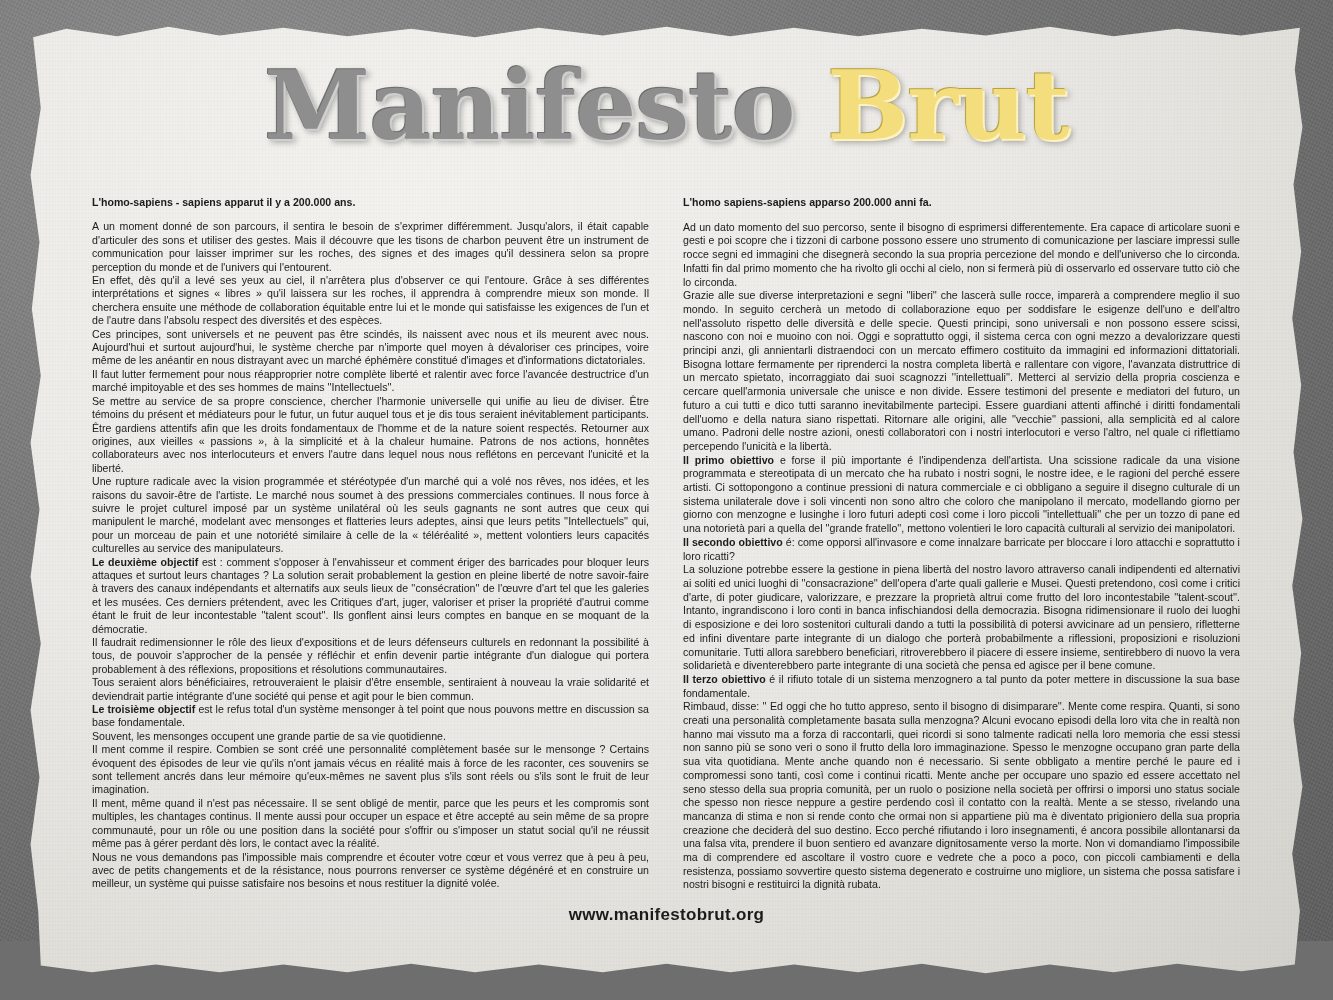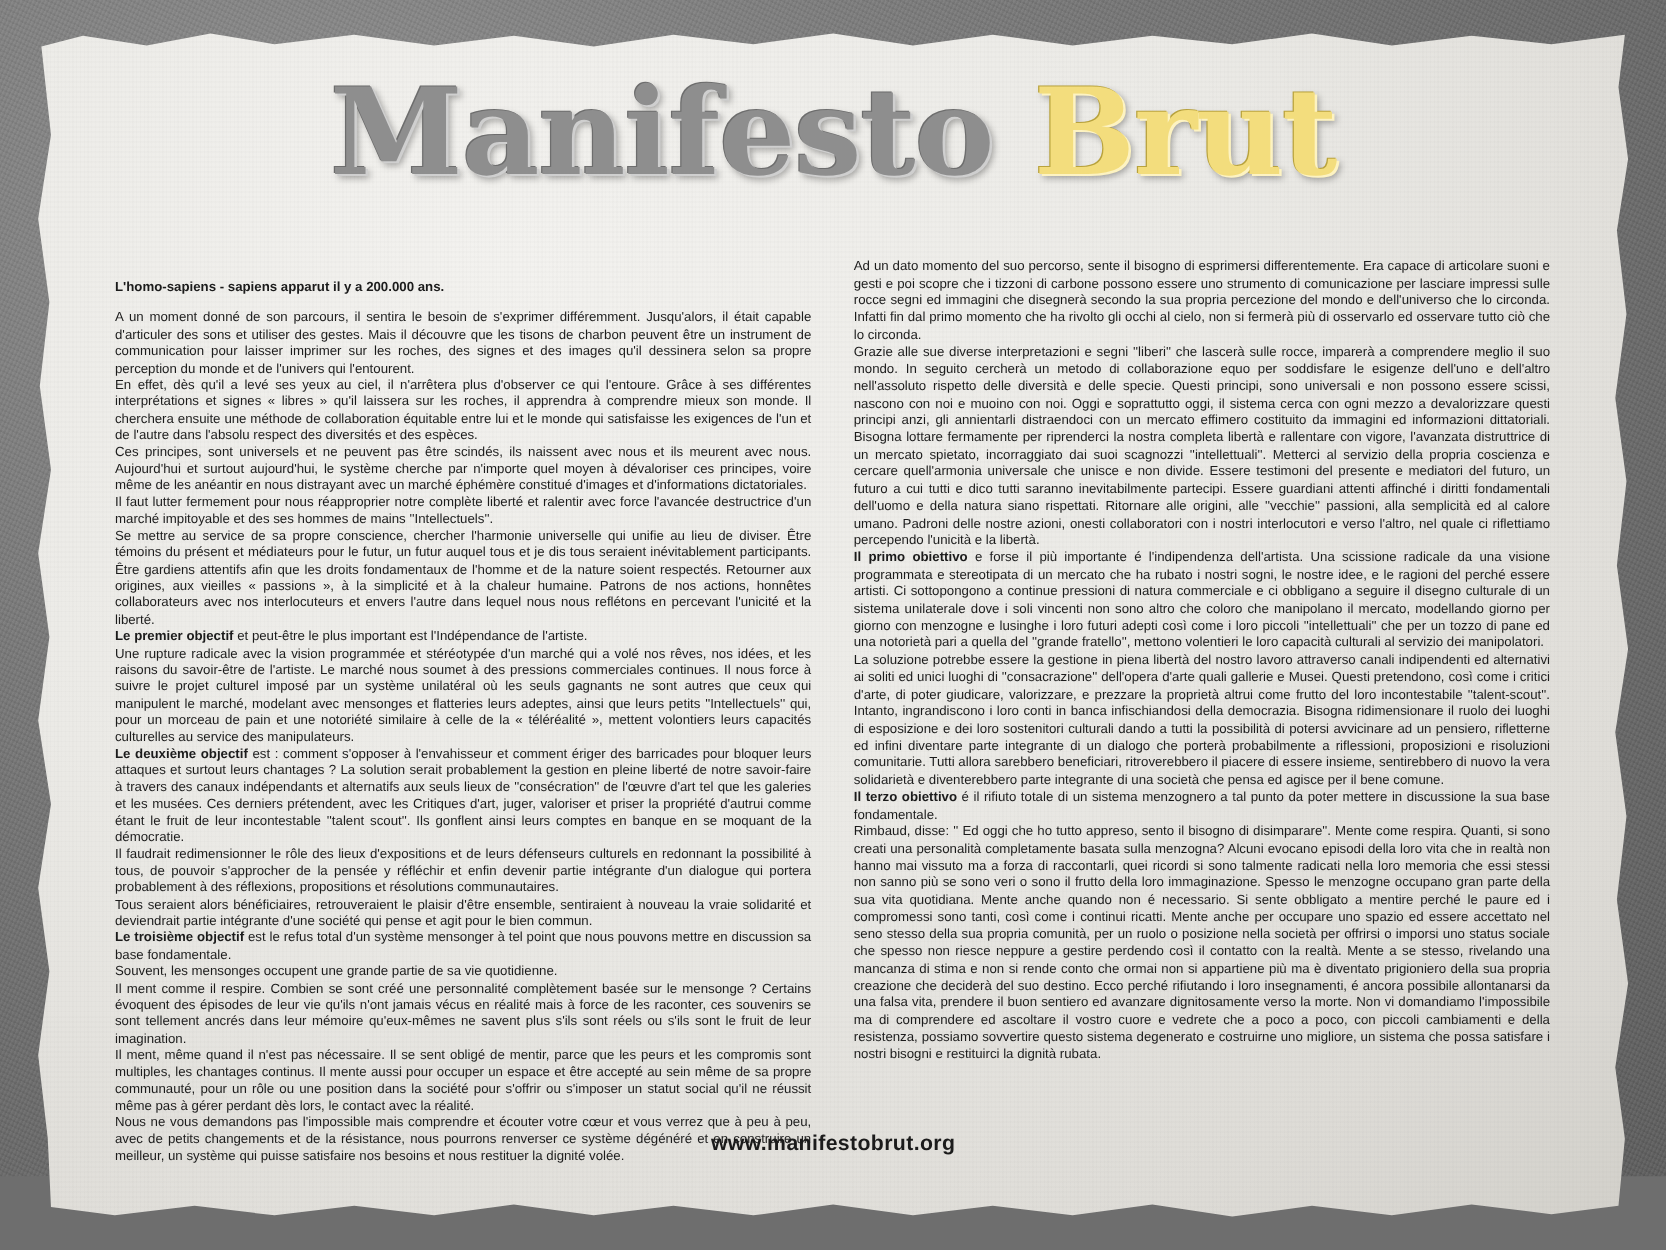--- a/index.html
+++ b/index.html
@@ -109,21 +109,20 @@
     margin: 0;
     color: #1b1b1b;
     font-size: 10.6px;
     line-height: 13.4px;
     text-align: justify;
     font-family: "Liberation Sans", sans-serif;
   }
   .col p.lead {
     font-weight: bold;
     margin-bottom: 11px;
-    margin-top: 28px;
   }
   .col p.head {
     font-weight: bold;
     margin-top: 13px;
     margin-bottom: 13px;
   }
   .col p.body {
     margin-bottom: 0;
   }
   .col p.spaced {
@@ -169,41 +168,42 @@
 
       <div class="col fr">
         <p class="lead">L'homo-sapiens - sapiens apparut il y a 200.000 ans.</p>
         <p class="body spaced">A un moment donné de son parcours, il sentira le besoin de s'exprimer différemment. Jusqu'alors, il était capable d'articuler des sons et utiliser des gestes. Mais il découvre que les tisons de charbon peuvent être un instrument de communication pour laisser imprimer sur les roches, des signes et des images qu'il dessinera selon sa propre perception du monde et de l'univers qui l'entourent.</p>
         <p class="body">En effet, dès qu'il a levé ses yeux au ciel, il n'arrêtera plus d'observer ce qui l'entoure. Grâce à ses différentes interprétations et signes « libres » qu'il laissera sur les roches, il apprendra à comprendre mieux son monde. Il cherchera ensuite une méthode de collaboration équitable entre lui et le monde qui satisfaisse les exigences de l'un et de l'autre dans l'absolu respect des diversités et des espèces.</p>
         <p class="body">Ces principes, sont universels et ne peuvent pas être scindés, ils naissent avec nous et ils meurent avec nous. Aujourd'hui et surtout aujourd'hui, le système cherche par n'importe quel moyen à dévaloriser ces principes, voire même de les anéantir en nous distrayant avec un marché éphémère constitué d'images et d'informations dictatoriales.</p>
         <p class="body">Il faut lutter fermement pour nous réapproprier notre complète liberté et ralentir avec force l'avancée destructrice d'un marché impitoyable et des ses hommes de mains ''Intellectuels''.</p>
         <p class="body">Se mettre au service de sa propre conscience, chercher l'harmonie universelle qui unifie au lieu de diviser. Être témoins du présent et médiateurs pour le futur, un futur auquel tous et je dis tous seraient inévitablement participants. Être gardiens attentifs afin que les droits fondamentaux de l'homme et de la nature soient respectés. Retourner aux origines, aux vieilles « passions », à la simplicité et à la chaleur humaine. Patrons de nos actions, honnêtes collaborateurs avec nos interlocuteurs et envers l'autre dans lequel nous nous reflétons en percevant l'unicité et la liberté.</p>
 
 
-        <p class="body"><span class="bold">Le premier objectif</span><span> et peut-être le plus important est l'Indépendance de l'artiste.</span></p>
         <p class="body">Une rupture radicale avec la vision programmée et stéréotypée d'un marché qui a volé nos rêves, nos idées, et les raisons du savoir-être de l'artiste. Le marché nous soumet à des pressions commerciales continues. Il nous force à suivre le projet culturel imposé par un système unilatéral où les seuls gagnants ne sont autres que ceux qui  manipulent le marché, modelant avec mensonges et flatteries leurs adeptes, ainsi que leurs petits ''Intellectuels'' qui, pour un morceau de pain et une notoriété similaire à celle de la « téléréalité », mettent volontiers  leurs capacités culturelles au service des manipulateurs.</p>
 
         <p class="body"><span class="bold">Le deuxième objectif</span><span> est : comment s'opposer à l'envahisseur et comment ériger des barricades pour bloquer leurs attaques et surtout leurs chantages ? La solution serait probablement la gestion en pleine liberté de notre savoir-faire à travers des canaux indépendants et alternatifs aux seuls lieux de ''consécration'' de l'œuvre d'art tel que les galeries et les musées. Ces derniers prétendent, avec les Critiques d'art, juger, valoriser et priser la propriété d'autrui comme étant le fruit de leur incontestable ''talent scout''. Ils gonflent ainsi leurs comptes en banque en se moquant de la démocratie.</span></p>
         <p class="body">Il faudrait redimensionner le rôle des lieux d'expositions et de leurs défenseurs culturels en redonnant la possibilité à tous, de pouvoir s'approcher de la pensée y réfléchir et enfin devenir partie intégrante d'un dialogue qui portera probablement à des réflexions, propositions et résolutions communautaires.</p>
         <p class="body">Tous seraient alors bénéficiaires, retrouveraient le plaisir d'être ensemble, sentiraient  à nouveau la vraie solidarité et deviendrait partie intégrante d'une société qui pense et agit pour le bien commun.</p>
 
         <p class="body"><span class="bold">Le troisième objectif</span><span> est le refus total d'un système mensonger à tel point que nous pouvons mettre en discussion sa base fondamentale.</span></p>
         <p class="body">Souvent, les mensonges occupent une grande partie de  sa vie quotidienne.</p>
         <p class="body">Il ment comme il respire. Combien se sont créé une personnalité complètement basée sur le mensonge ? Certains évoquent des épisodes de leur vie qu'ils n'ont jamais vécus en réalité mais à force de les raconter, ces souvenirs se sont tellement ancrés dans leur mémoire qu'eux-mêmes ne savent plus s'ils sont réels ou s'ils sont le fruit de leur imagination.</p>
         <p class="body">Il ment, même quand il n'est pas nécessaire.  Il se sent obligé de mentir, parce que les peurs et les compromis sont multiples, les chantages continus. Il mente aussi pour occuper un espace et  être accepté au sein même de sa propre communauté, pour un rôle ou une position dans la société pour s'offrir ou s'imposer un statut social qu'il ne réussit même pas à gérer perdant dès lors, le contact avec la réalité.</p>
         <p class="body">Nous  ne vous demandons pas l'impossible mais comprendre et écouter votre cœur et vous verrez que à peu à peu, avec de petits changements et de la résistance, nous pourrons  renverser  ce système dégénéré et en construire un meilleur, un système qui puisse satisfaire nos besoins et nous restituer la dignité volée.</p>
       </div>
 
       <div class="col it">
+        <p class="lead">L'homo sapiens-sapiens apparso 200.000 anni fa.</p>
         <p class="body spaced">Ad un dato momento del suo percorso, sente il bisogno di esprimersi differentemente. Era capace di articolare suoni e gesti e poi  scopre che i tizzoni di carbone possono essere uno strumento di comunicazione per lasciare impressi sulle rocce segni ed immagini che disegnerà secondo la sua propria percezione del mondo e dell'universo che lo circonda. Infatti fin dal primo momento che ha rivolto gli occhi al cielo, non si fermerà più di osservarlo ed osservare tutto ciò che lo circonda.</p>
         <p class="body">Grazie alle sue diverse interpretazioni e segni ''liberi'' che lascerà  sulle rocce, imparerà a comprendere meglio il suo mondo. In seguito cercherà un metodo di collaborazione equo per soddisfare le esigenze dell'uno e dell'altro nell'assoluto rispetto delle diversità e delle specie. Questi principi, sono universali e non possono essere scissi, nascono con noi e muoino con noi. Oggi e soprattutto oggi, il sistema cerca con ogni mezzo a devalorizzare questi principi anzi, gli annientarli distraendoci con un mercato effimero costituito da immagini ed informazioni dittatoriali. Bisogna lottare fermamente per riprenderci la nostra completa libertà e rallentare con vigore, l'avanzata distruttrice di un mercato spietato, incorraggiato dai suoi scagnozzi ''intellettuali''. Metterci al servizio della propria coscienza e cercare quell'armonia universale che unisce e non divide. Essere testimoni del presente e mediatori del futuro, un futuro a cui tutti e dico tutti saranno inevitabilmente partecipi. Essere guardiani attenti affinché i diritti fondamentali dell'uomo e della natura siano rispettati. Ritornare alle origini, alle ''vecchie'' passioni, alla semplicità ed al calore umano. Padroni delle nostre azioni, onesti collaboratori con i nostri interlocutori e verso l'altro, nel quale ci riflettiamo percependo l'unicità e la libertà.</p>
 
 
         <p class="body"><span class="bold">Il primo obiettivo</span><span> e forse il più importante é l'indipendenza dell'artista. Una scissione radicale da una visione programmata e stereotipata di un mercato che ha rubato i nostri sogni, le nostre idee, e le ragioni del perché essere artisti. Ci sottopongono a continue pressioni di natura commerciale e ci obbligano a seguire il disegno culturale di un sistema unilaterale dove i soli vincenti non sono altro che coloro che manipolano il mercato, modellando giorno per giorno con menzogne e lusinghe i loro futuri adepti così come i loro piccoli ''intellettuali'' che per un tozzo di pane ed una notorietà pari a quella del ''grande fratello'', mettono volentieri le loro capacità culturali al servizio dei manipolatori.</span></p>
 
+        <p class="body"><span class="bold">Il secondo obiettivo</span><span> é: come opporsi all'invasore e come innalzare barricate per bloccare i loro attacchi e soprattutto i loro ricatti?</span></p>
         <p class="body">La soluzione potrebbe essere la gestione in piena libertà del nostro lavoro attraverso canali indipendenti ed alternativi ai soliti ed unici luoghi di ''consacrazione'' dell'opera d'arte quali gallerie e Musei. Questi pretendono, così come i critici d'arte, di poter giudicare, valorizzare,  e prezzare la proprietà altrui come frutto del loro incontestabile ''talent-scout''. Intanto, ingrandiscono i loro conti in banca infischiandosi della democrazia. Bisogna ridimensionare il ruolo dei luoghi di esposizione e dei loro sostenitori culturali dando a tutti la possibilità di potersi avvicinare ad un pensiero, rifletterne ed infini diventare parte integrante di un dialogo che porterà probabilmente a riflessioni, proposizioni e risoluzioni comunitarie. Tutti allora sarebbero beneficiari, ritroverebbero il piacere di essere insieme,  sentirebbero di nuovo la vera solidarietà e diventerebbero parte integrante di una società che pensa ed agisce per il bene comune.</p>
 
         <p class="body"><span class="bold">Il terzo obiettivo</span><span> é il rifiuto totale di un sistema menzognero a tal punto da poter mettere in discussione la sua base fondamentale.</span></p>
         <p class="body">Rimbaud, disse: '' Ed oggi che ho tutto appreso, sento il bisogno di disimparare''. Mente come respira. Quanti, si sono creati una personalità completamente basata sulla menzogna? Alcuni evocano episodi della loro vita che in realtà non hanno mai vissuto ma a forza di raccontarli, quei ricordi si sono talmente radicati nella loro memoria che essi stessi non sanno più se sono veri o sono il frutto della loro immaginazione. Spesso le menzogne occupano gran parte della sua vita quotidiana. Mente anche quando non é necessario. Si sente obbligato a mentire perché le paure ed i compromessi sono tanti, così come i continui ricatti. Mente anche per occupare uno spazio ed essere accettato nel seno stesso della sua propria comunità, per un ruolo o posizione nella società per offrirsi o imporsi uno status sociale che spesso non riesce neppure a gestire  perdendo così il contatto con la realtà. Mente a se stesso, rivelando una mancanza di stima  e non si rende conto che ormai non si appartiene più ma è diventato prigioniero della sua propria creazione che deciderà del suo destino. Ecco perché rifiutando i loro insegnamenti, é ancora possibile allontanarsi da una falsa vita, prendere il buon sentiero ed avanzare dignitosamente verso la morte. Non vi domandiamo l'impossibile ma di comprendere ed ascoltare il vostro cuore e vedrete che a poco a poco, con piccoli cambiamenti e della resistenza, possiamo sovvertire questo sistema degenerato e costruirne uno migliore, un sistema che possa satisfare i nostri bisogni e restituirci la dignità rubata.</p>
       </div>
 
     </div>
 
     <div class="footer">
       <a class="footer-link" href="#">www.manifestobrut.org</a>

